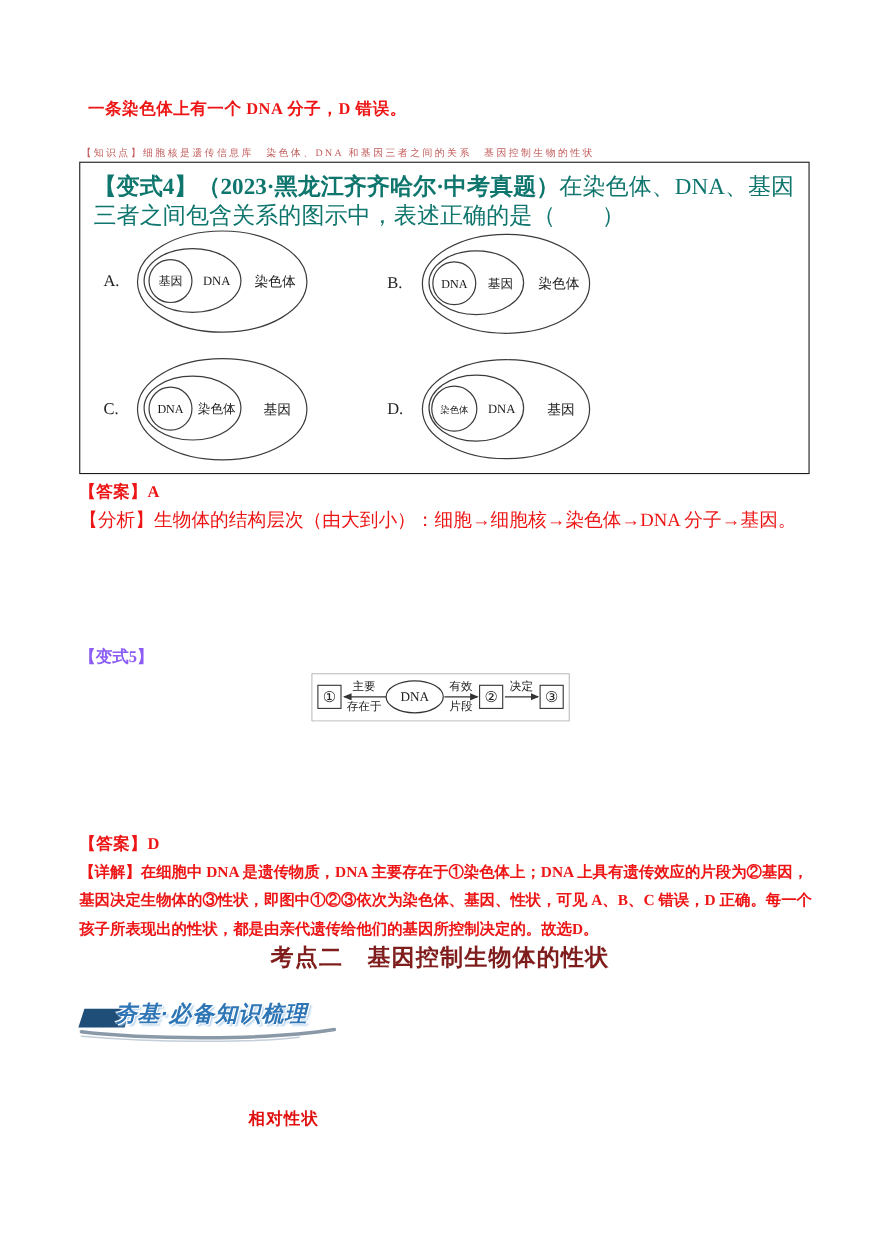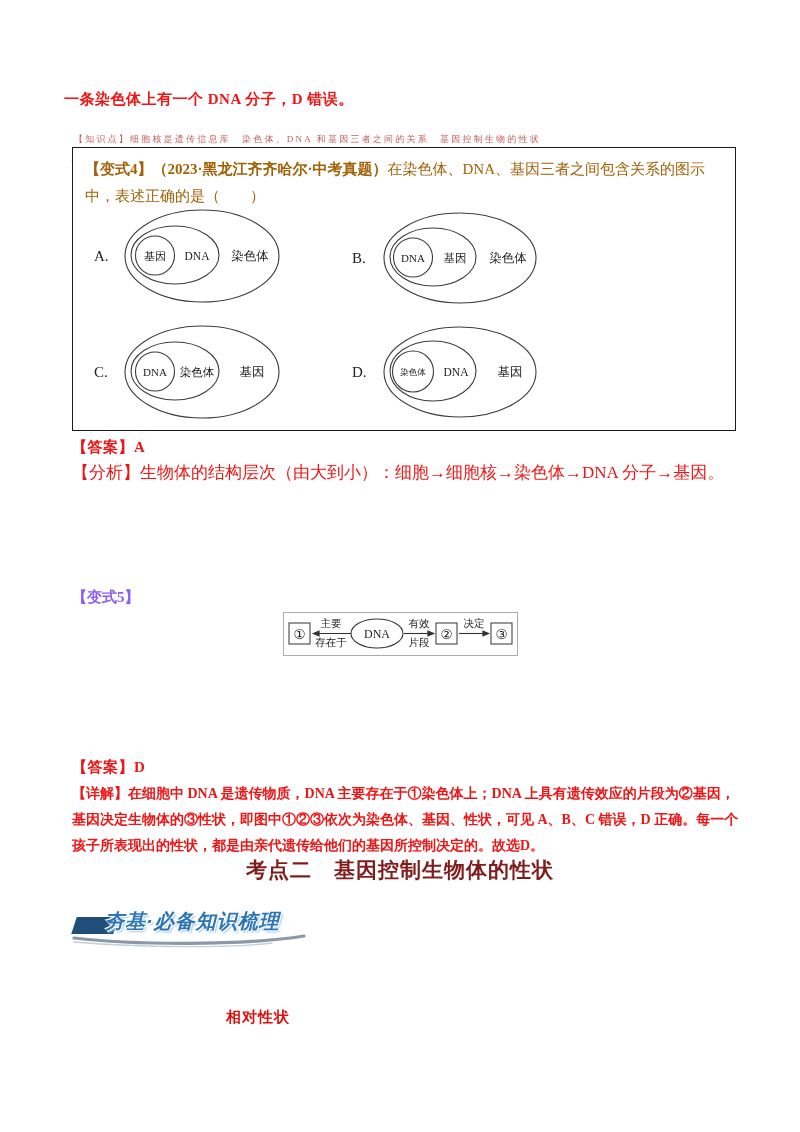--- a/index.html
+++ b/index.html
@@ -5,21 +5,21 @@
   html,body{margin:0;padding:0;background:#ffffff;}
   .page{position:relative;width:800px;height:1132px;background:#ffffff;overflow:hidden;
         font-family:"Liberation Serif","DejaVu Serif",serif;color:#1a1a1a;}
   .abs{position:absolute;}
   .red{color:#ed1515;}
   .b{font-weight:bold;}
   .red-line{font-size:15px;font-weight:bold;letter-spacing:.5px;}
   .fine-print{font-size:9px;color:rgba(178,46,46,.78);letter-spacing:2.2px;filter:blur(.4px);white-space:nowrap;overflow:hidden;width:662px;}
   
   .qbox{left:72px;top:147px;width:664px;height:284px;border:1.6px solid #1b1b1b;box-sizing:border-box;background:#fff;}
-  .stem{position:absolute;left:12px;top:8px;width:640px;font-size:15px;line-height:27px;color:#a16207;}
+  .stem{position:absolute;left:12px;top:8px;width:640px;font-size:21px;line-height:27px;color:#0f766e;}
   .opt{position:absolute;display:flex;align-items:center;gap:6px;}
   .opt-label{font-size:15px;color:#222;width:22px;flex:0 0 auto;}
   .venn text{font-family:"Liberation Serif","DejaVu Serif",serif;fill:#1a1a1a;text-anchor:middle;}
   .venn .t-inner{font-size:11px;}
   .venn .t-inner.tight{font-size:8.5px;}
   .venn .t-mid{font-size:11.5px;}
   .venn .t-outer{font-size:12.5px;}
   .venn ellipse,.venn circle{fill:none;stroke:#3c3c3c;stroke-width:1.1;}
   
   .ans{font-size:15px;font-weight:bold;letter-spacing:.5px;}
@@ -45,21 +45,21 @@
      color:#2e75b6;letter-spacing:1px;font-family:"Liberation Sans","DejaVu Sans",sans-serif;
      text-shadow:1px 1px 0 #fff,-1px -1px 0 #fff,2px 2px 2px #9dc3e6;}
   .banner-swoosh{position:absolute;left:0px;top:27px;}
   .caption{left:226px;top:1008px;font-size:15px;font-weight:bold;color:#e01010;letter-spacing:1px;}
 </style>
 </head>
 <body>
 
 <div class="page">
 
-  <div class="abs red red-line" style="left:64px;top:90px;width:662px;">一条染色体上有一个 DNA 分子，D 错误。</div>
+  <div class="abs red red-line" style="left:80px;top:90px;width:662px;">一条染色体上有一个 DNA 分子，D 错误。</div>
   <div class="abs red red-line" style="left:72px;top:113px;margin-top:42px;">故选C。</div>
   <div class="abs fine-print" style="left:74px;top:133px;">【知识点】细胞核是遗传信息库　染色体、DNA 和基因三者之间的关系　基因控制生物的性状</div>
 
   <div class="abs qbox">
     <p class="stem" style="margin:0;">
       <span class="b">【变式4】</span><span class="b">（2023·黑龙江齐齐哈尔·中考真题）</span><span>在染色体、DNA、基因三者之间包含关系的图示中，表述正确的是（　　）</span>
     </p>
 
     <div class="opt" style="left:21px;top:60px;">
       <span class="opt-label">A.</span>

